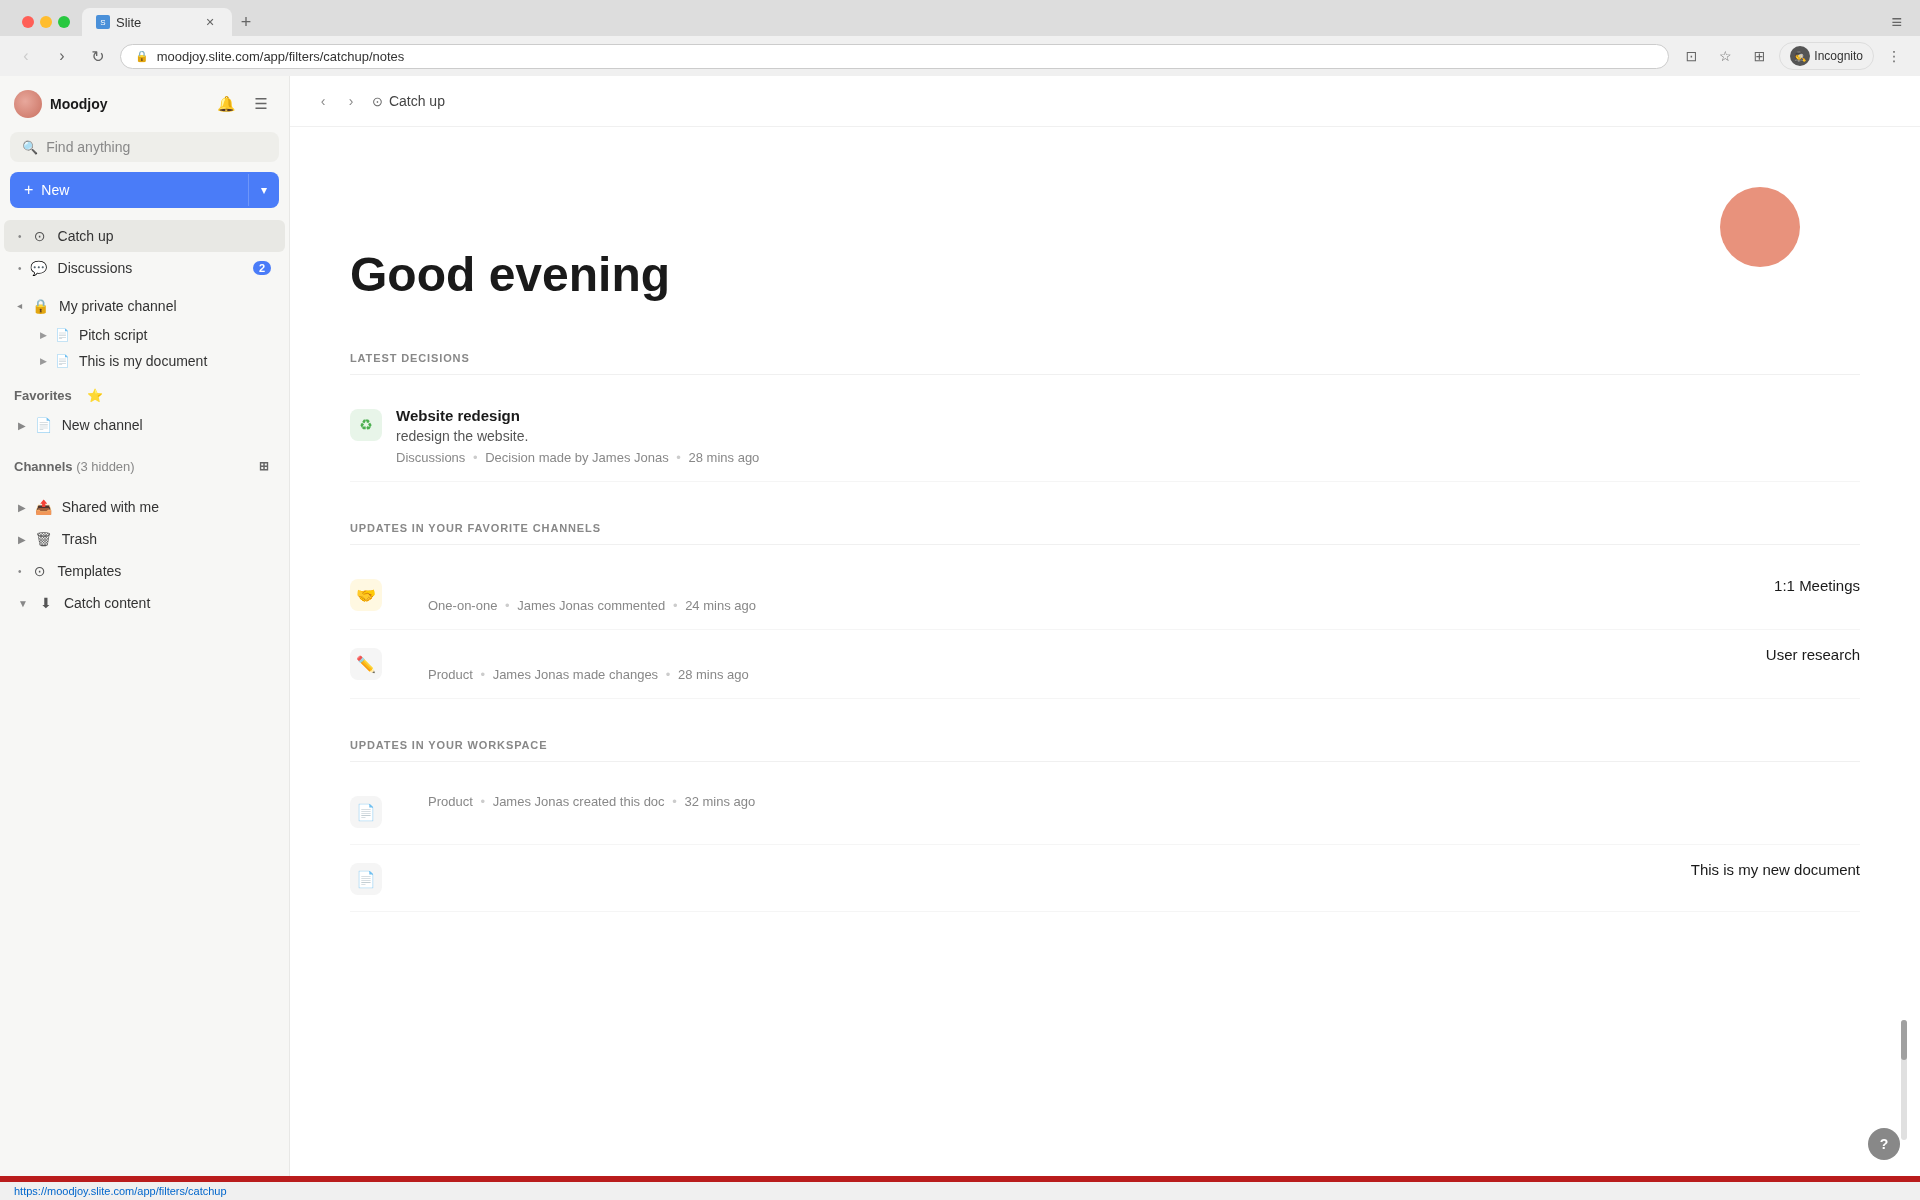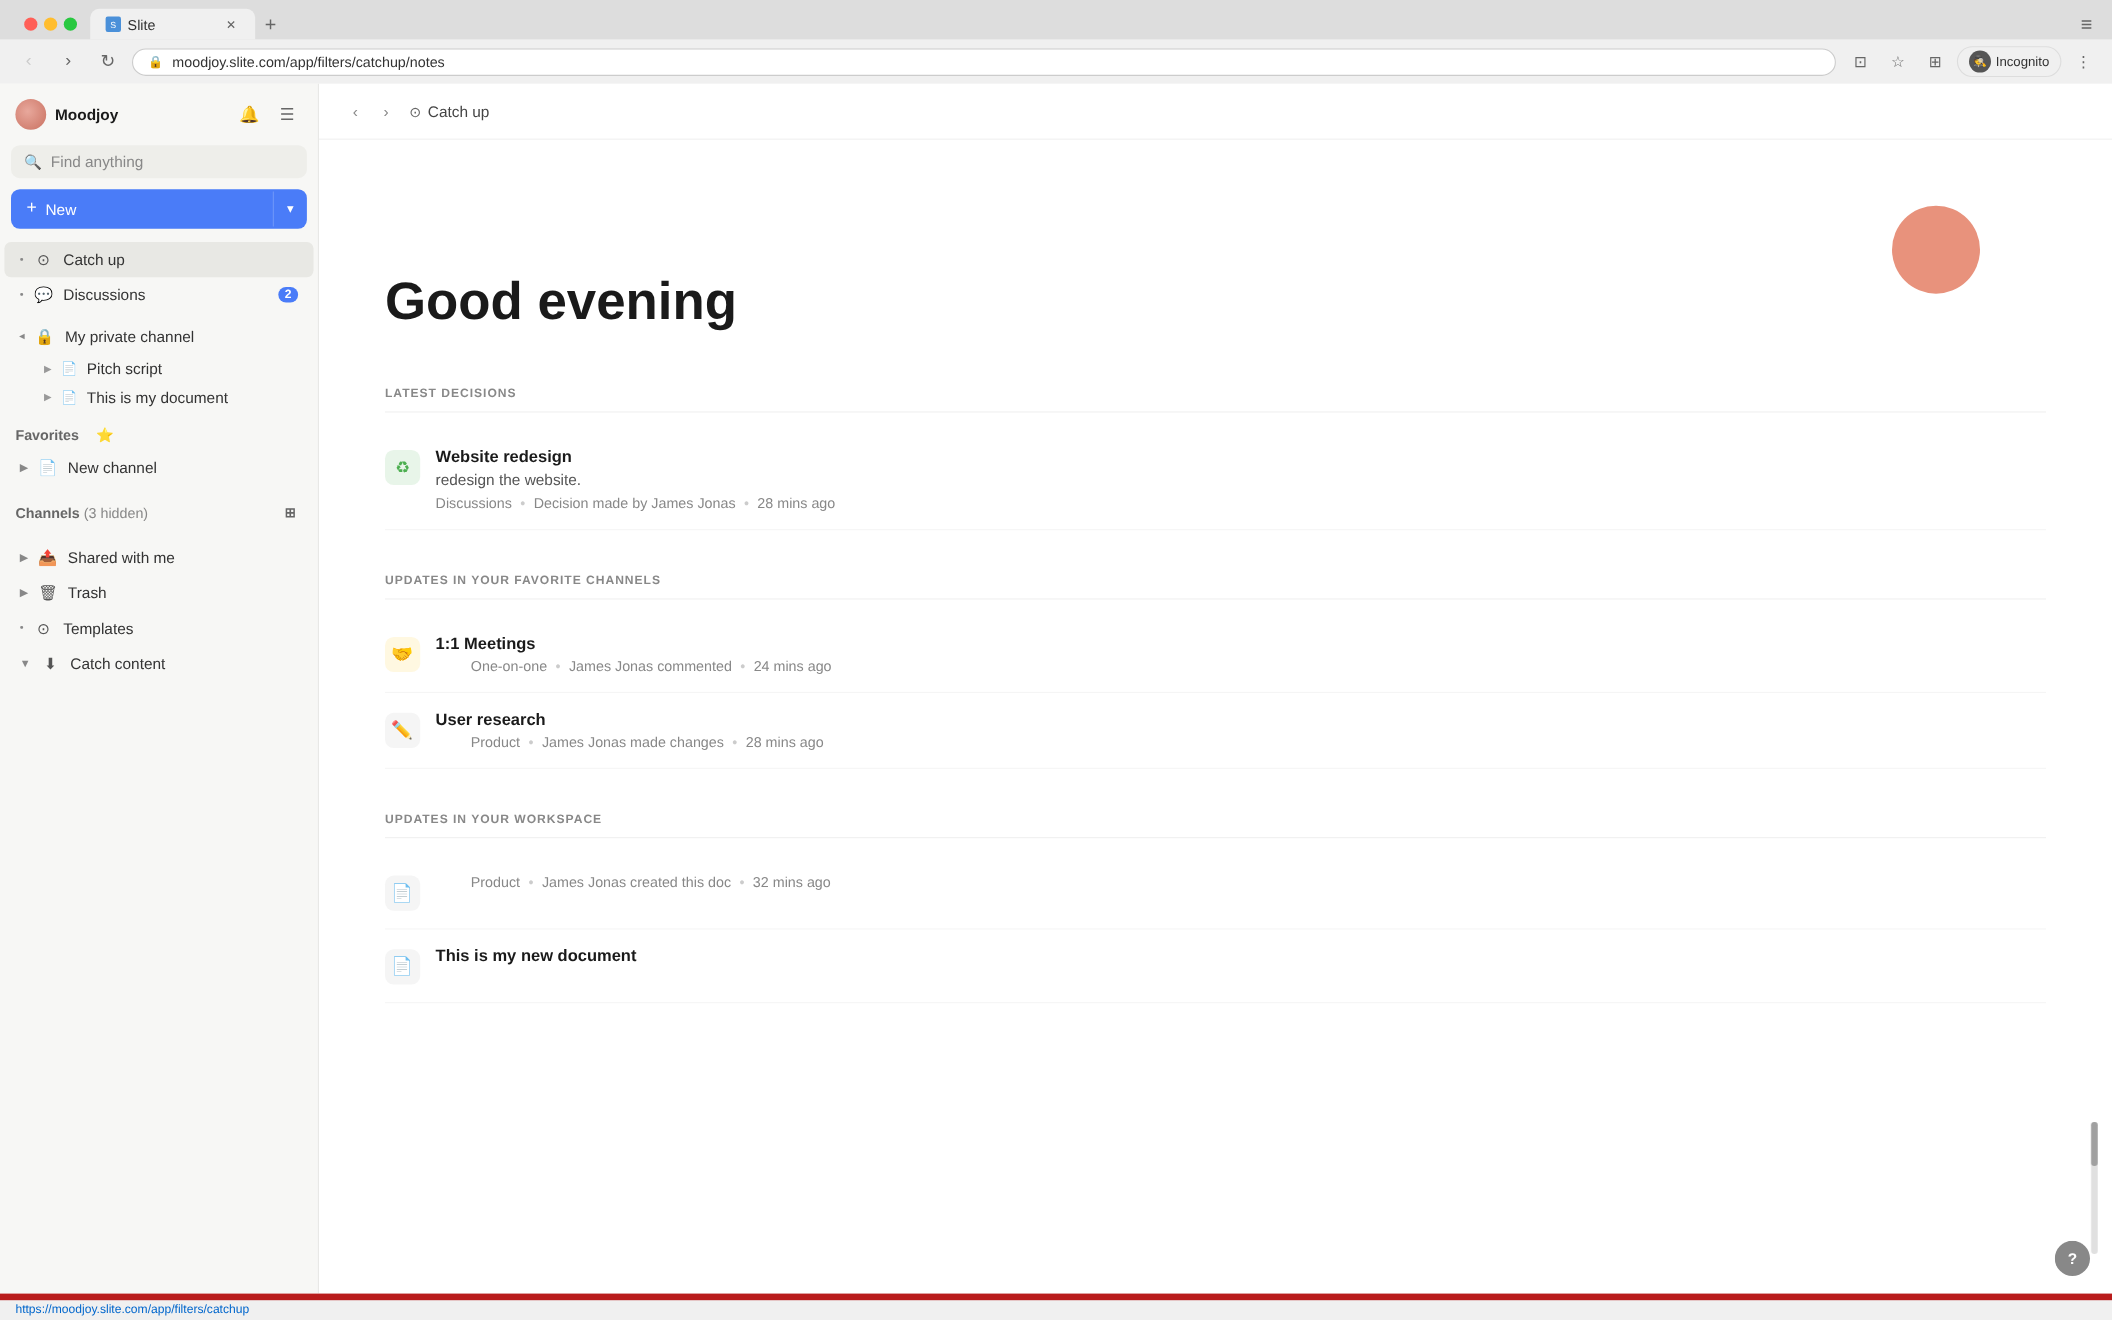--- a/index.html
+++ b/index.html
@@ -92,21 +92,21 @@
     .decision-icon { width: 32px; height: 32px; border-radius: 8px; display: flex; align-items: center; justify-content: center; font-size: 16px; flex-shrink: 0; margin-top: 2px; }
     .decision-content { flex: 1; }
     .decision-title { font-size: 15px; font-weight: 600; color: #1a1a1a; margin-bottom: 4px; }
     .decision-desc { font-size: 14px; color: #555; margin-bottom: 6px; }
     .decision-meta { font-size: 13px; color: #888; }
     .meta-sep { color: #ccc; margin: 0 4px; }
 
     .update-card { display: flex; gap: 14px; padding: 16px 0; border-bottom: 1px solid #f5f5f5; }
     .update-icon { width: 32px; height: 32px; border-radius: 8px; display: flex; align-items: center; justify-content: center; font-size: 16px; flex-shrink: 0; margin-top: 2px; }
     .update-content { flex: 1; }
-    .update-title { font-size: 15px; font-weight: 700; color: #1a1a1a; margin-bottom: 4px; }
+    .update-title { font-size: 15px; font-weight: 400; color: #1a1a1a; margin-bottom: 4px; text-align: right; }
     .update-meta { font-size: 13px; color: #888; margin-left: 32px; }
 
     .scrollbar-corner { position: fixed; bottom: 60px; right: 10px; width: 12px; height: 120px; }
     .scrollbar-track { width: 6px; background: #e0e0e0; border-radius: 3px; height: 100%; margin: 0 auto; }
     .scrollbar-thumb { width: 6px; background: #a0a0a0; border-radius: 3px; height: 40px; }
 
     .help-btn { position: fixed; bottom: 40px; right: 20px; width: 32px; height: 32px; background: #888; border-radius: 50%; display: flex; align-items: center; justify-content: center; color: white; font-size: 14px; font-weight: 600; cursor: pointer; }
   </style>
 </head>
 <body>

